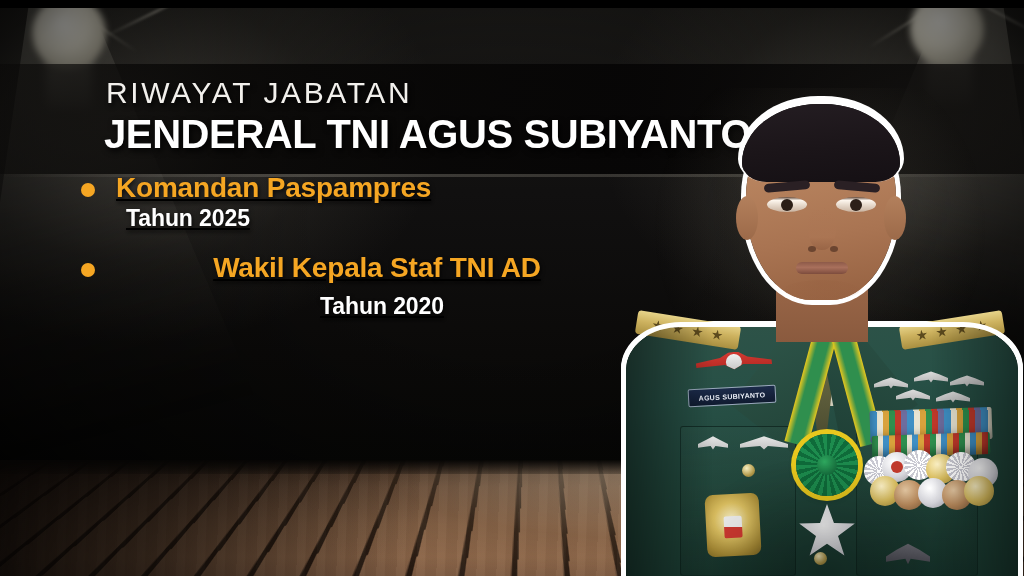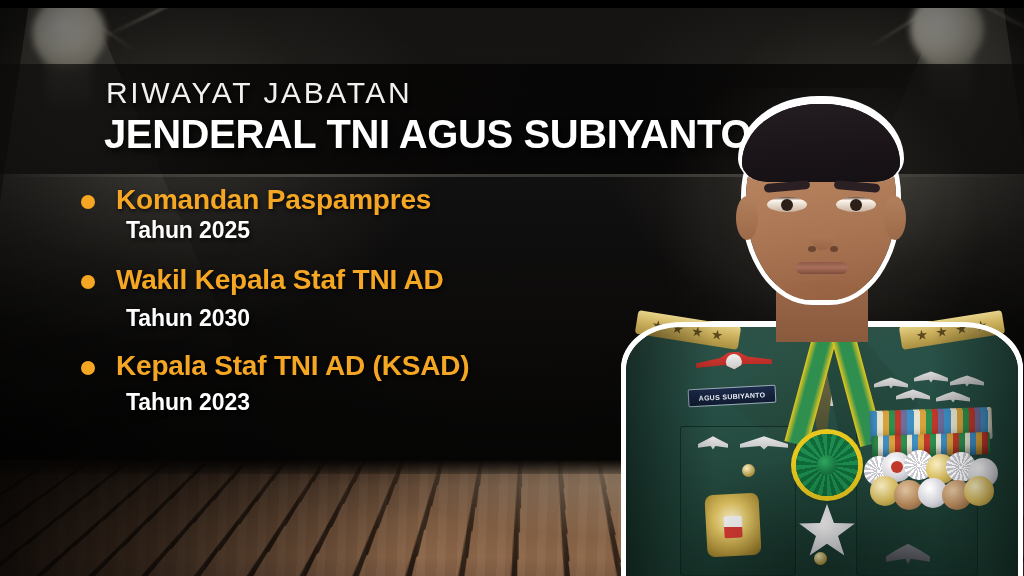--- a/index.html
+++ b/index.html
@@ -140,21 +140,21 @@
     white-space:nowrap;
   }
   .source {
     position:absolute; left:107px; top:145px;
     font-size:15px; font-style:italic; font-weight:400;
     color:#cfcbc2;
     text-shadow: 1px 2px 3px rgba(0,0,0,0.8);
   }
 
   
-  .list { position:absolute; left:78px; top:176px; width:560px; }
+  .list { position:absolute; left:78px; top:164px; width:560px;text-decoration:underline; }
   .item { position:relative; margin-bottom:12px; }
   .dot {
     position:absolute; left:3px; top:11px;
     width:14px; height:14px; border-radius:50%;
     background:#f5a623;
   }
   .item-title {
     margin-left:38px;
     font-size:28px; font-weight:bold;
     color:#f5a623;
@@ -165,21 +165,21 @@
   .item-year {
     margin-left:48px;
     margin-top:1px;
     font-size:23px; font-weight:bold;
     color:#ffffff;
     letter-spacing:-0.1px;
     text-shadow: 1px 2px 4px rgba(0,0,0,0.75);
   }
   .item.sp1 { margin-bottom:20px; }
   .item.sp2 .item-year { margin-top:9px; }
-  .item.sp2 { margin-bottom:18px; }
+  .item.sp2 { margin-bottom:18px;text-align:center; }
   .item.sp3 .item-year { margin-top:7px; }
 
   
   .portrait {
     position:absolute; left:618px; top:96px; width:406px; height:480px;
   }
 
   .p-head {
     position:absolute; left:128px; top:6px; width:150px; height:190px;
     border-radius:74px 74px 66px 66px / 86px 86px 96px 96px;
@@ -468,28 +468,23 @@
 
     <div class="item sp1">
       <span class="dot"></span>
       <div class="item-title">Komandan Paspampres</div>
       <div class="item-year">Tahun 2025</div>
     </div>
 
     <div class="item sp2">
       <span class="dot"></span>
       <div class="item-title">Wakil Kepala Staf TNI AD</div>
-      <div class="item-year">Tahun 2030</div>
-    </div>
-
-    <div class="item sp3">
-      <span class="dot"></span>
-      <div class="item-title">Kepala Staf TNI AD (KSAD)</div>
-      <div class="item-year">Tahun 2023</div>
-    </div>
+      <div class="item-year">Tahun 2020</div>
+    </div>
+
 
   </div>
 
   <div class="portrait-glow"></div>
   <div class="portrait">
 
     <div class="p-torso"></div>
 
     <div class="p-shirt"></div>
     <div class="p-tie"></div>

